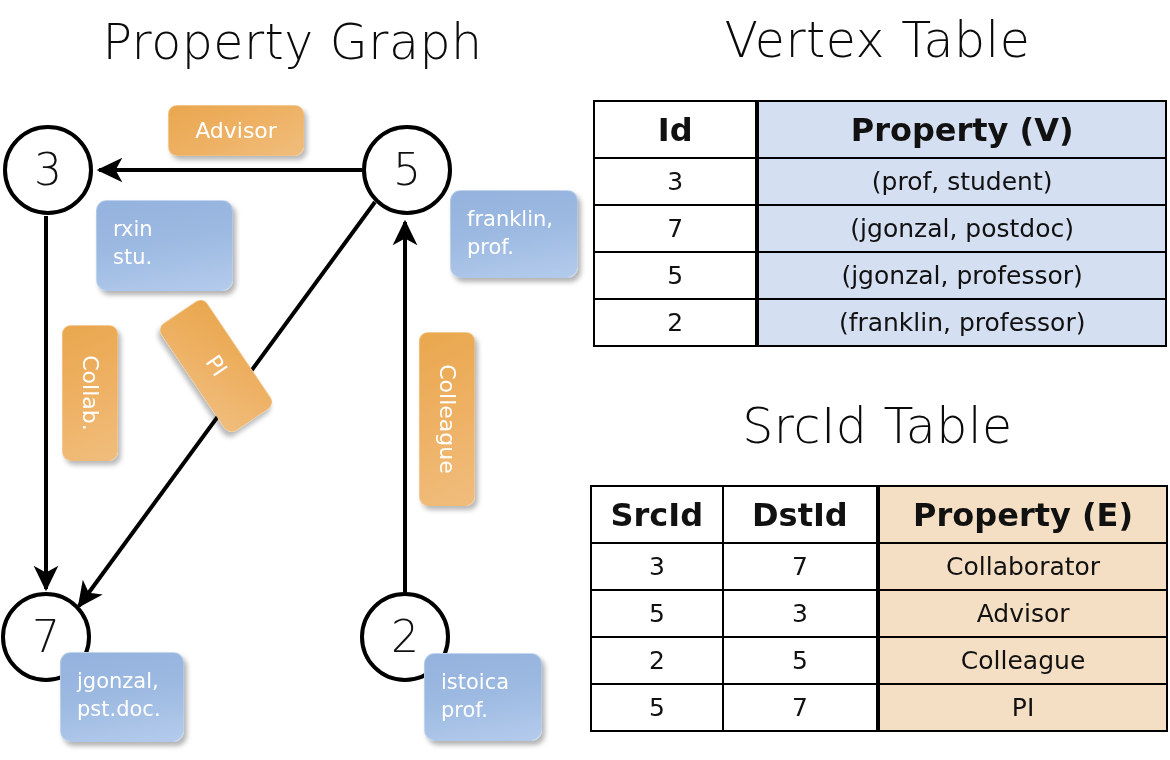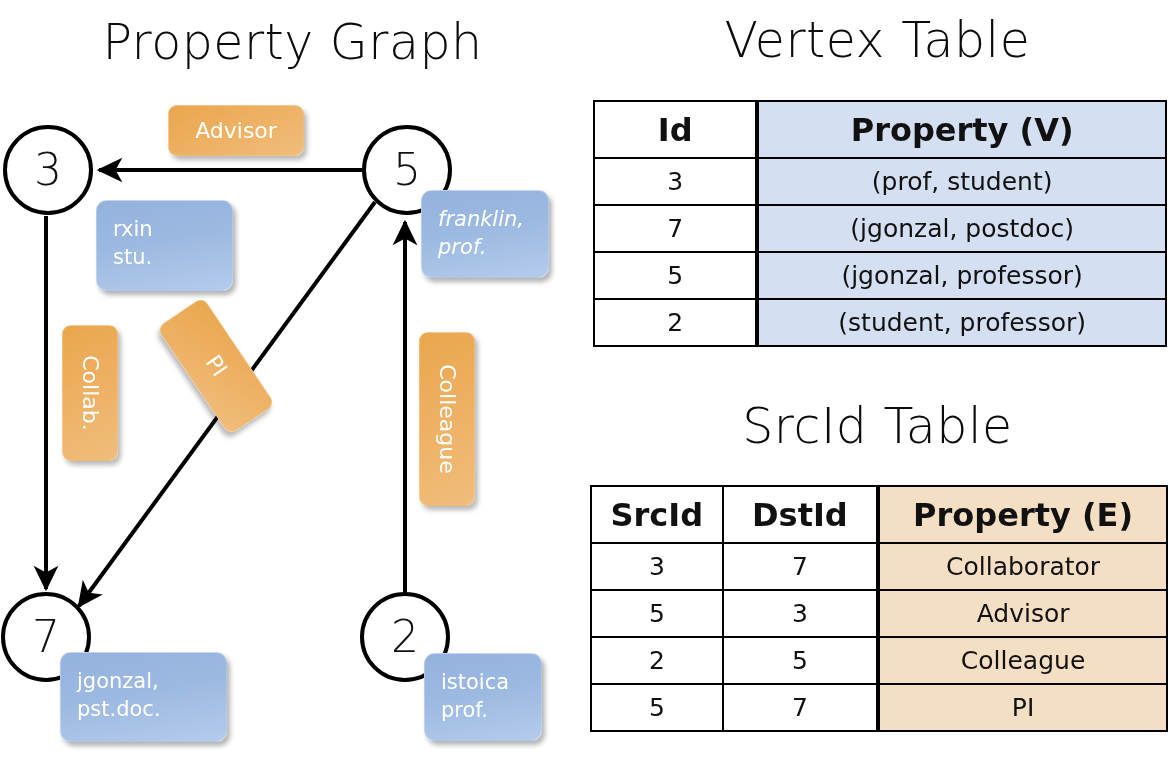--- a/index.html
+++ b/index.html
@@ -43,22 +43,22 @@
     border-radius:11px;
     background:linear-gradient(170deg,#93b2dd 0%,#9cb9e1 45%,#b4cbec 100%);
     box-shadow:3px 4px 5px rgba(0,0,0,.30);
     color:#ffffff;font-family:"DejaVu Sans", sans-serif;font-weight:400;
     font-size:21px;line-height:1.35;
     padding:14px 0 0 16px;
     border:1px solid rgba(255,255,255,.25);
   }
   .vbox span{display:block;}
   #vbox-rxin{left:62px;top:200px;width:137px;height:91px;margin-left:34px;}
-  #vbox-franklin{left:421px;top:190px;width:128px;height:88px;font-style:italic;}
-  #vbox-jgonzal{left:60px;top:652px;width:167px;height:90px;}
+  #vbox-franklin{left:450px;top:190px;width:128px;height:88px;}
+  #vbox-jgonzal{left:60px;top:652px;width:124px;height:90px;}
   #vbox-istoica{left:424px;top:653px;width:118px;height:88px;}
 
   
   .ebadge{
     position:absolute;z-index:4;box-sizing:border-box;
     border-radius:9px;
     background:linear-gradient(155deg,#e9a74d 0%,#eeb164 50%,#f0bd7d 100%);
     box-shadow:3px 4px 5px rgba(0,0,0,.28);
     color:#ffffff;font-family:"DejaVu Sans", sans-serif;font-weight:400;
     font-size:22px;line-height:1;
@@ -173,21 +173,21 @@
       <tr>
         <td class="c-id">7</td>
         <td class="c-prop sep">(jgonzal, postdoc)</td>
       </tr>
       <tr>
         <td class="c-id">5</td>
         <td class="c-prop sep">(jgonzal, professor)</td>
       </tr>
       <tr>
         <td class="c-id">2</td>
-        <td class="c-prop sep">(student, professor)</td>
+        <td class="c-prop sep">(franklin, professor)</td>
       </tr>
     </tbody>
   </table>
 
   <table class="tbl" id="edge-table">
     <thead>
       <tr>
         <th class="c-src">SrcId</th>
         <th class="c-dst">DstId</th>
         <th class="c-prop sep">Property (E)</th>

